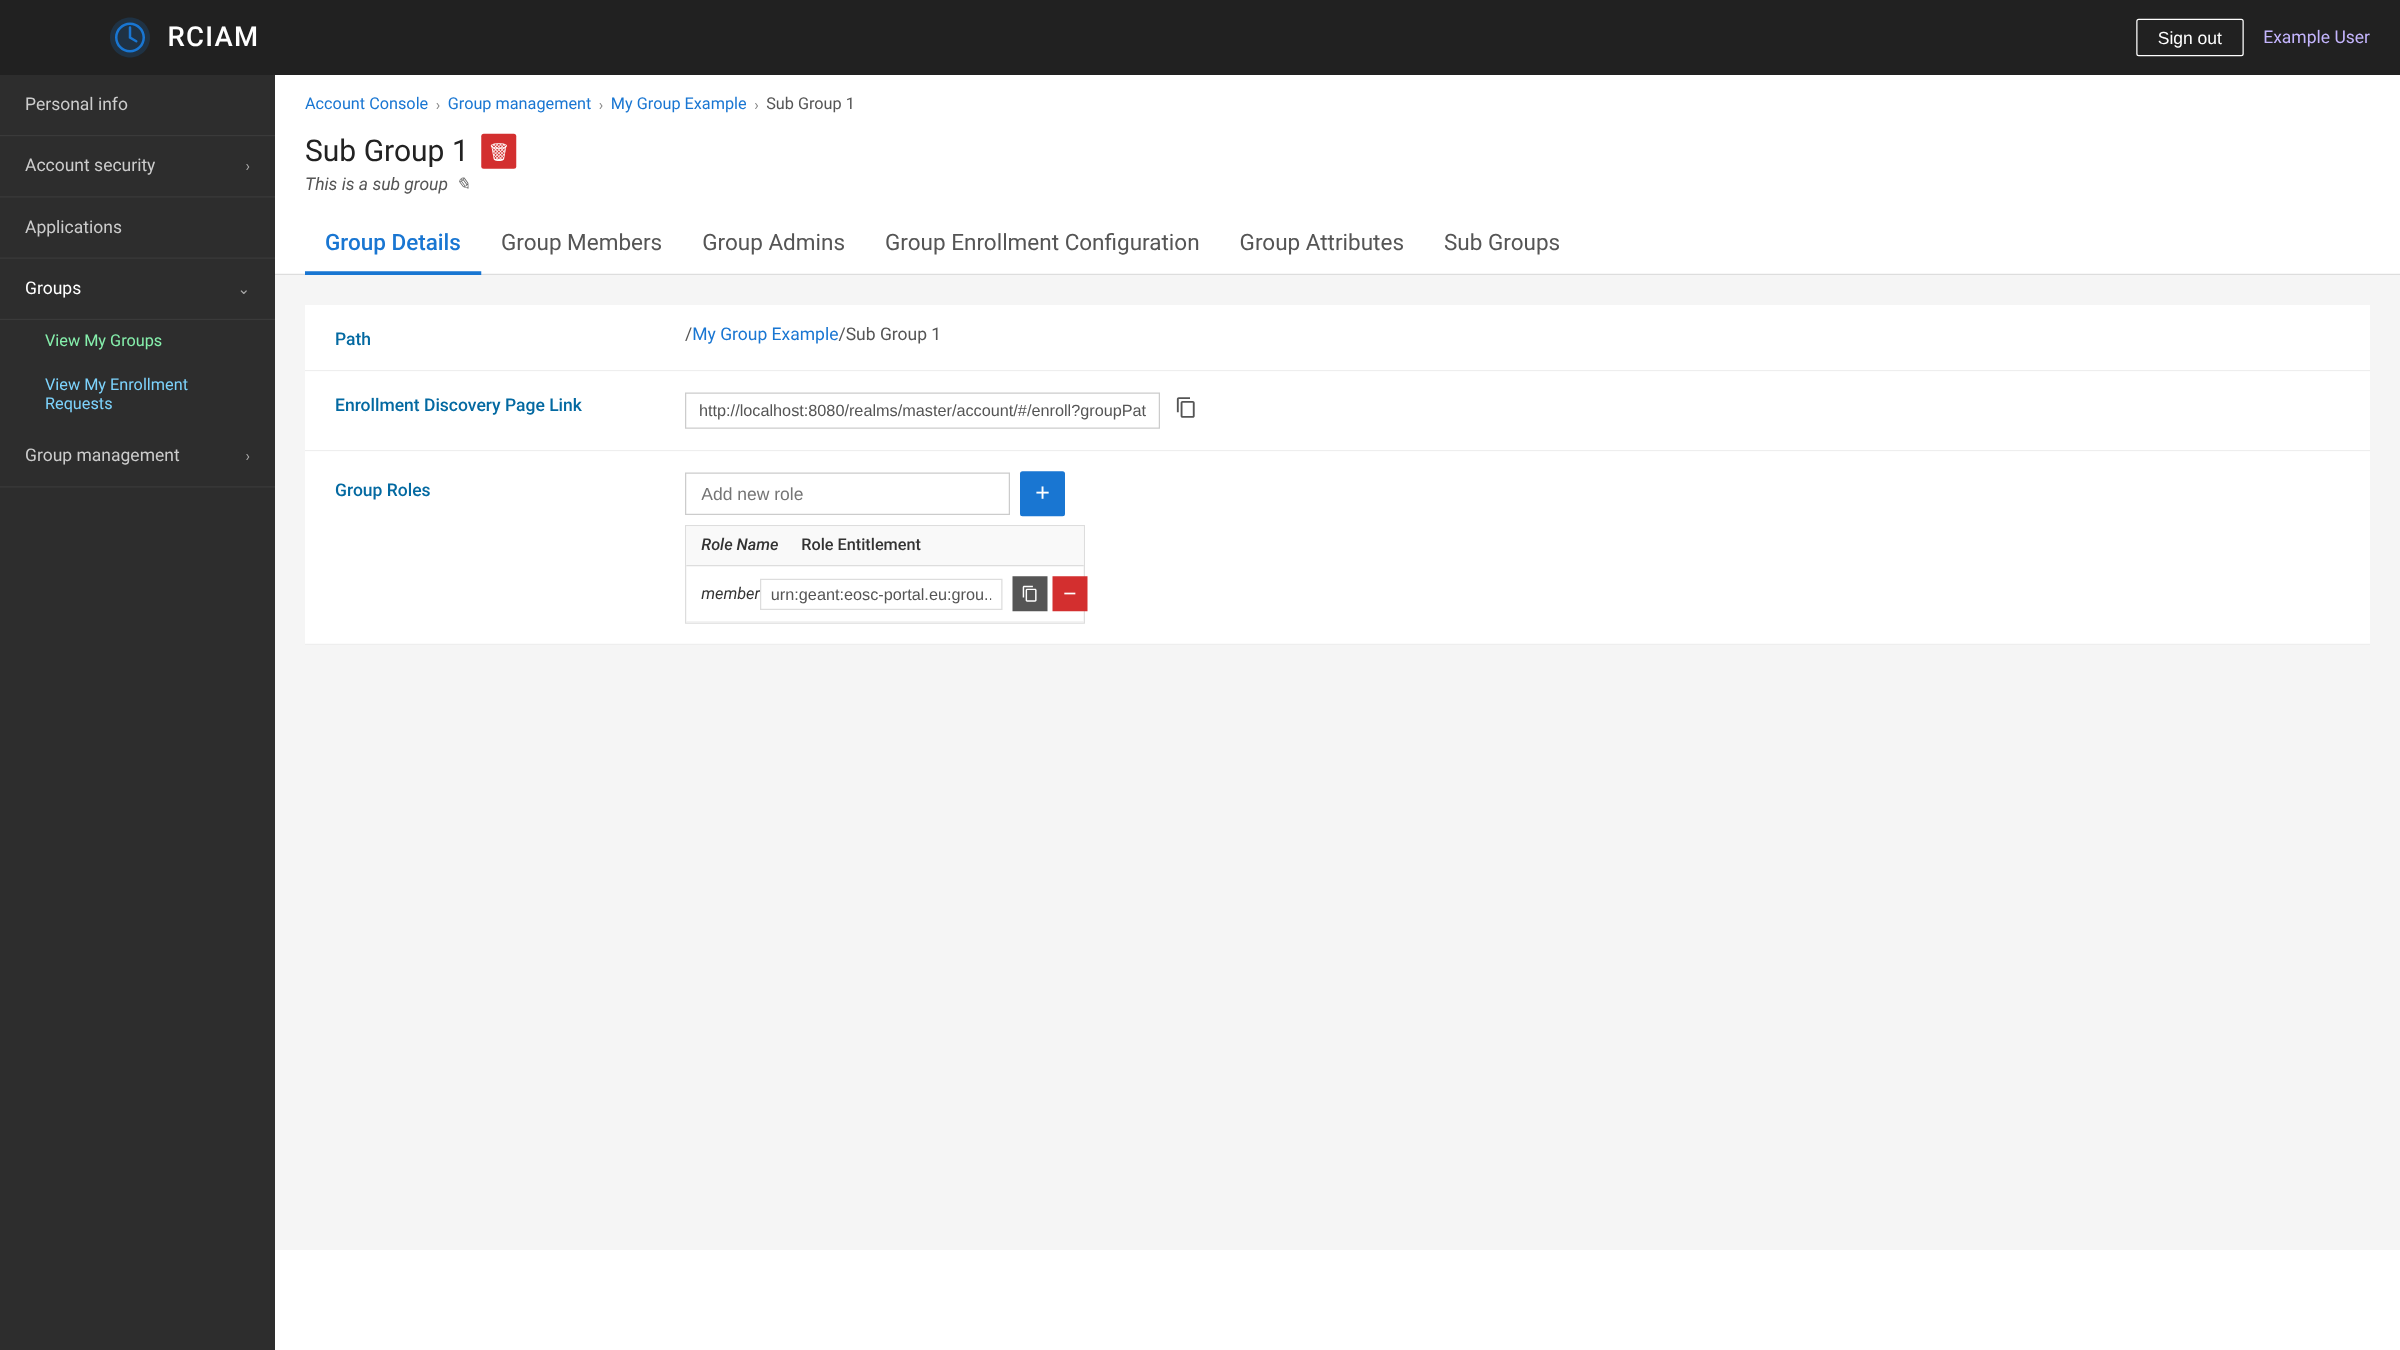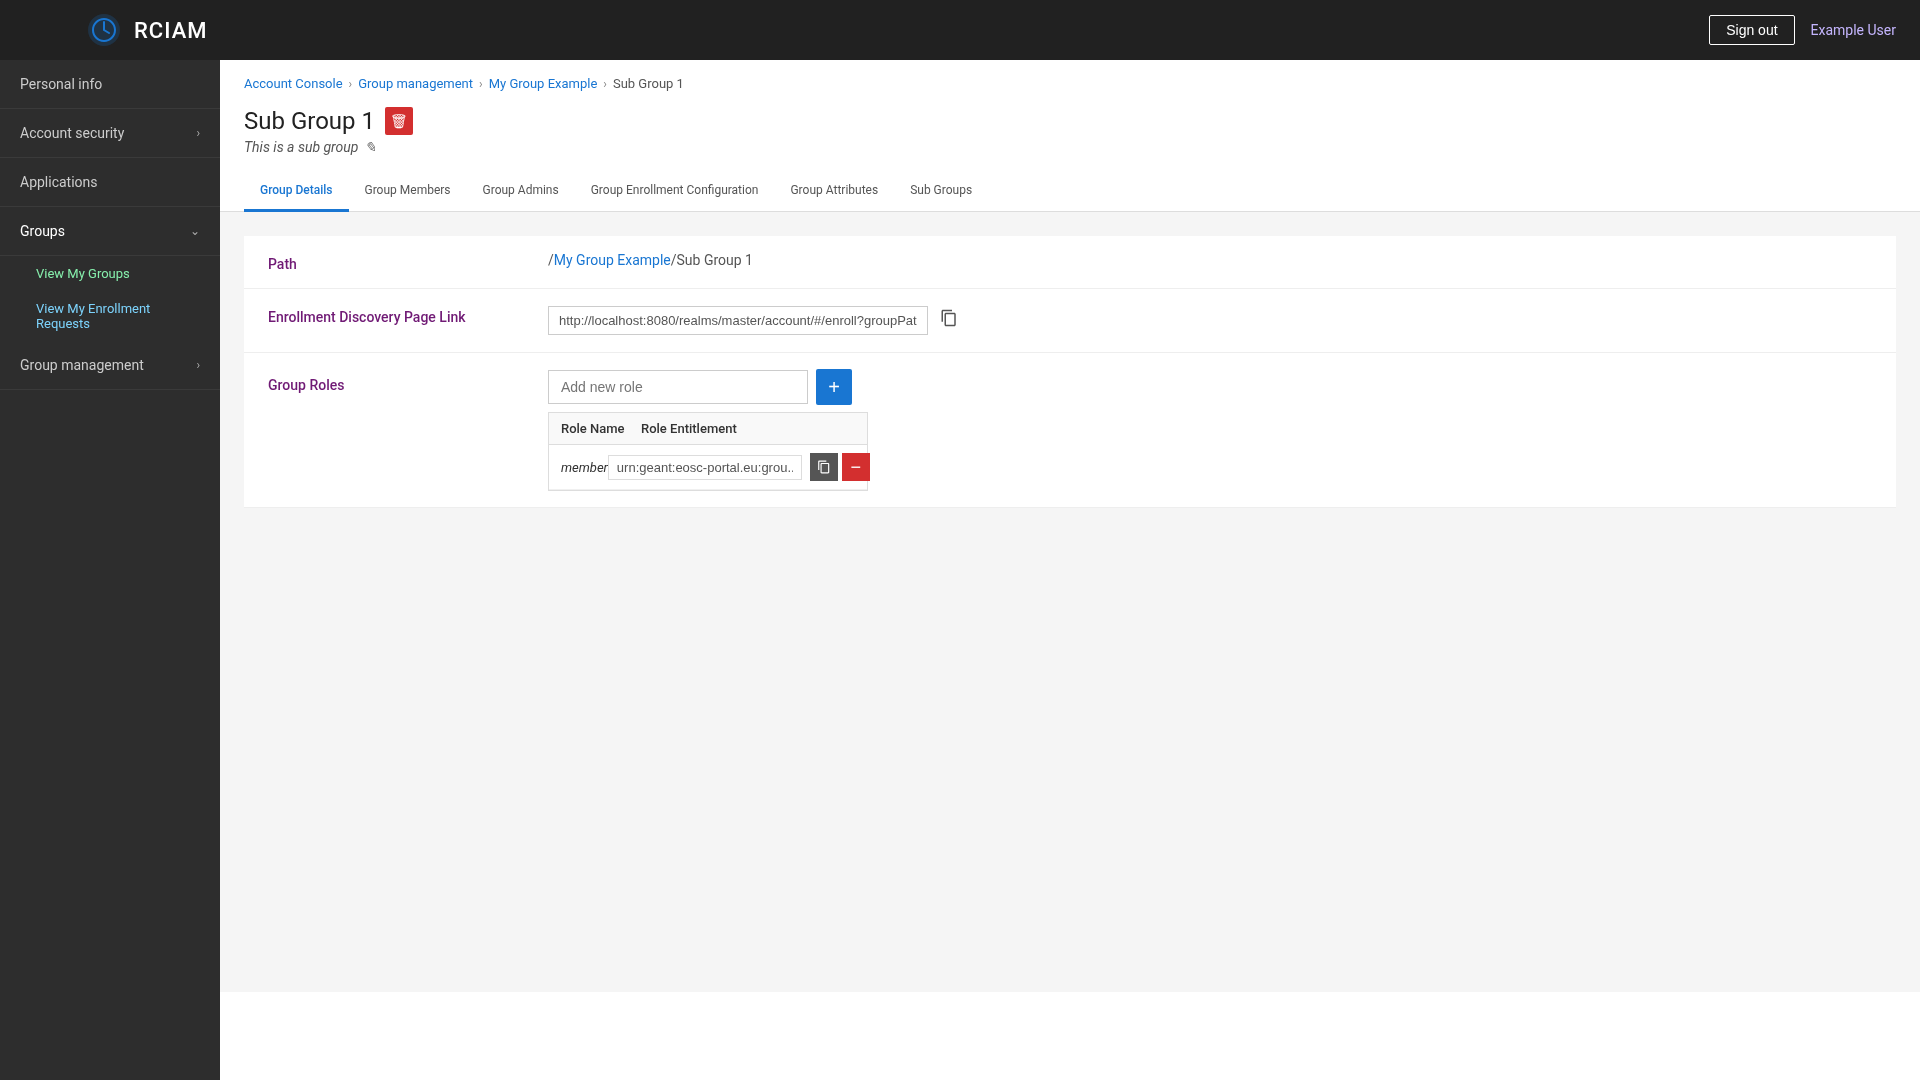--- a/index.html
+++ b/index.html
@@ -172,21 +172,21 @@
     
     .tabs-row {
       display: flex;
       border-bottom: 1px solid #ddd;
       padding: 0 24px;
       background: white;
     }
     .tab-item {
       padding: 12px 16px;
       cursor: pointer;
-      font-size: 12px;
+      font-size: 18px;
       color: #555;
       border-bottom: 3px solid transparent;
       margin-bottom: -1px;
       white-space: nowrap;
     }
     .tab-item.active {
       color: #1976d2;
       border-bottom: 3px solid #1976d2;
       font-weight: 500;
     }
@@ -201,21 +201,21 @@
       display: flex;
       align-items: flex-start;
       padding: 16px 24px;
       border-bottom: 1px solid #eee;
       background: white;
     }
     .detail-label {
       width: 280px;
       font-size: 14px;
       font-weight: 500;
-      color: #701a75;
+      color: #0369a1;
       flex-shrink: 0;
       padding-top: 4px;
     }
     .detail-value {
       flex: 1;
       font-size: 14px;
       color: #555;
     }
     .path-link {
       color: #1976d2;
@@ -287,21 +287,21 @@
     }
     .roles-table-header {
       display: flex;
       background: #f9f9f9;
       border-bottom: 1px solid #ddd;
       padding: 8px 12px;
       font-size: 13px;
       font-weight: 500;
       color: #333;
     }
-    .roles-table-header .col-name { width: 80px; }
+    .roles-table-header .col-name { width: 80px; font-style: italic; }
     .roles-table-header .col-entitlement { flex: 1; }
     .roles-table-row {
       display: flex;
       align-items: center;
       padding: 8px 12px;
       border-bottom: 1px solid #f0f0f0;
     }
     .roles-table-row .col-name { width: 80px; font-size: 13px; color: #333; font-style: italic; }
     .roles-table-row .col-entitlement {
       flex: 1;

